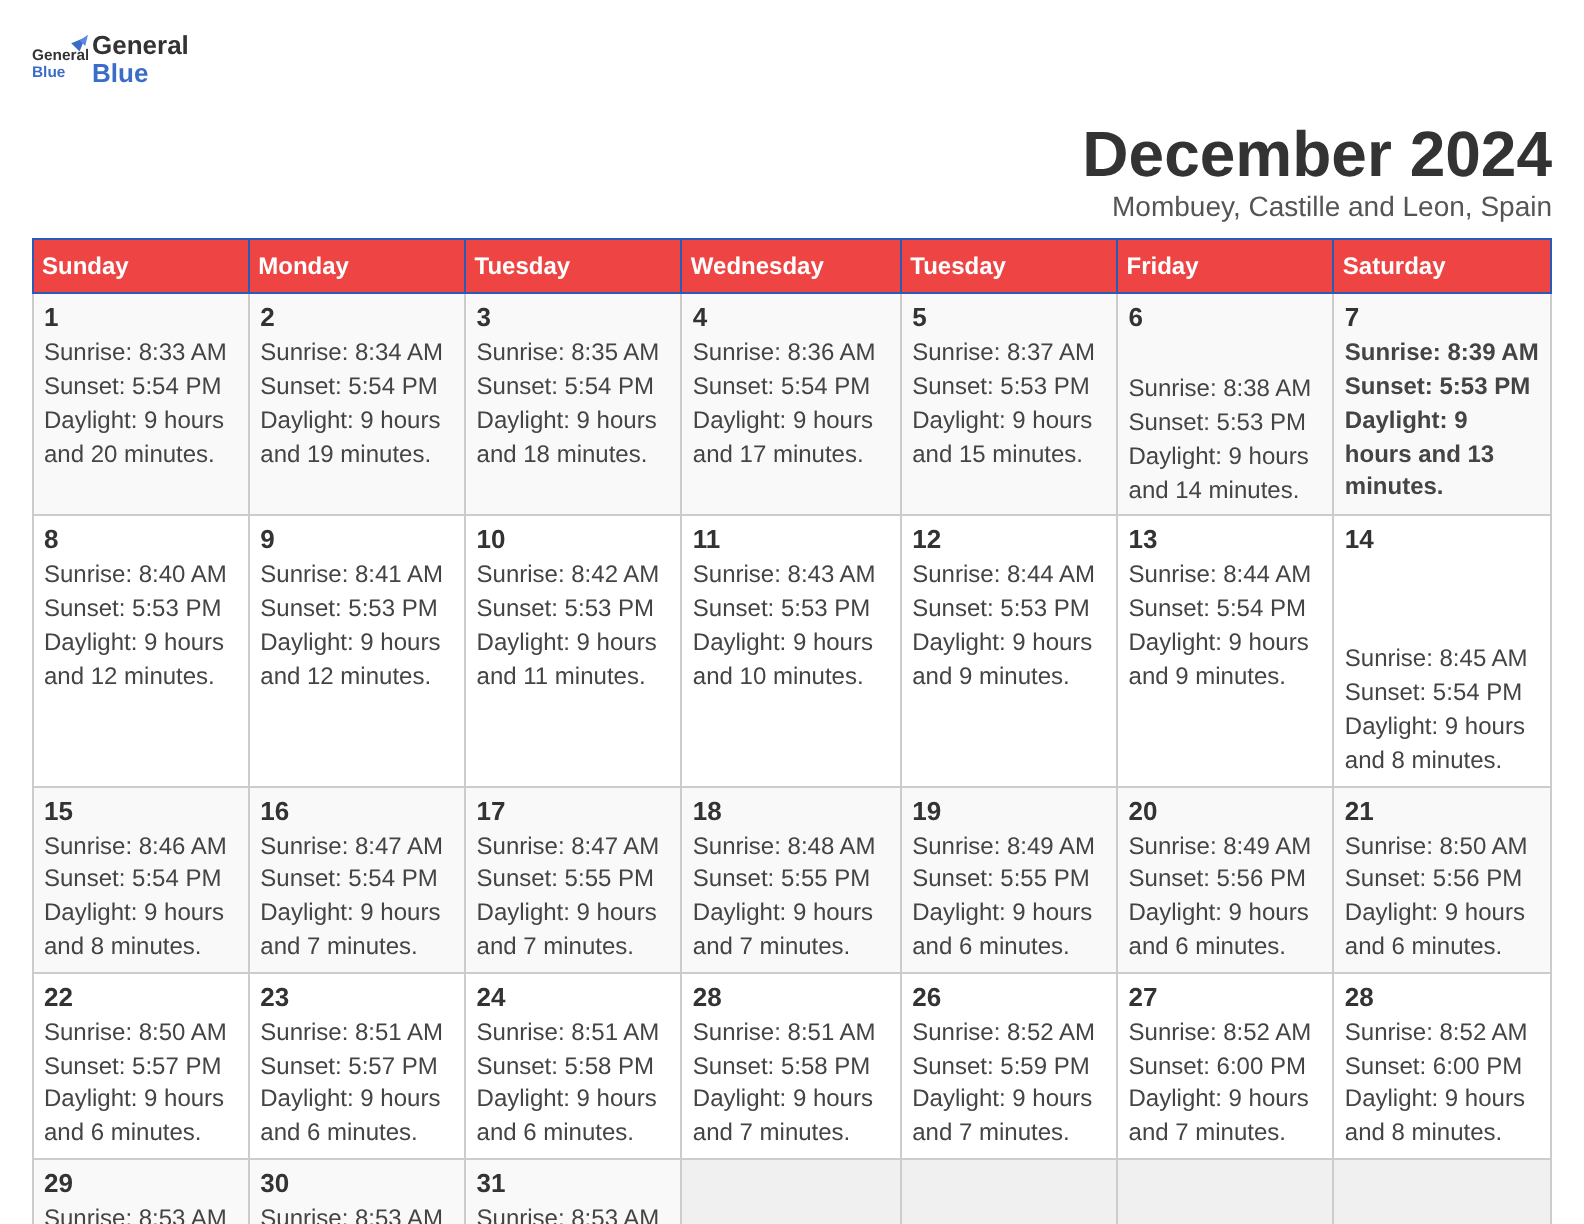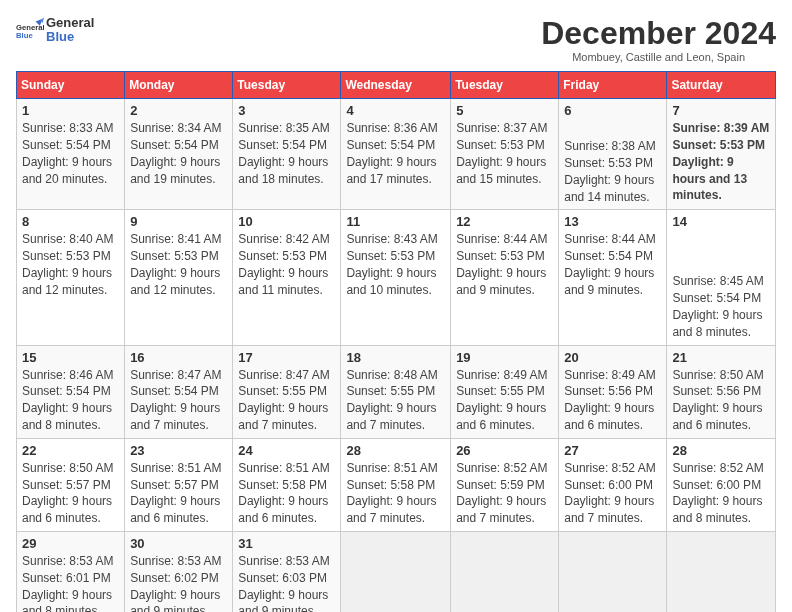--- a/index.html
+++ b/index.html
@@ -26,25 +26,25 @@
       height: 28px;
     }
     .title-section {
       text-align: right;
     }
     .month-title {
       font-size: 32px;
       font-weight: bold;
       color: #333;
       line-height: 1.1;
+      margin-top: 44px;
     }
     .location-title {
-      font-size: 11px;
+      font-size: 14px;
       color: #555;
-      text-align: center;
     }
     .calendar {
       width: 100%;
       border-collapse: collapse;
       font-size: 10.5px;
     }
     .calendar thead tr th {
       background-color: #ef4444;
       color: #fff;
       padding: 6px 4px;

